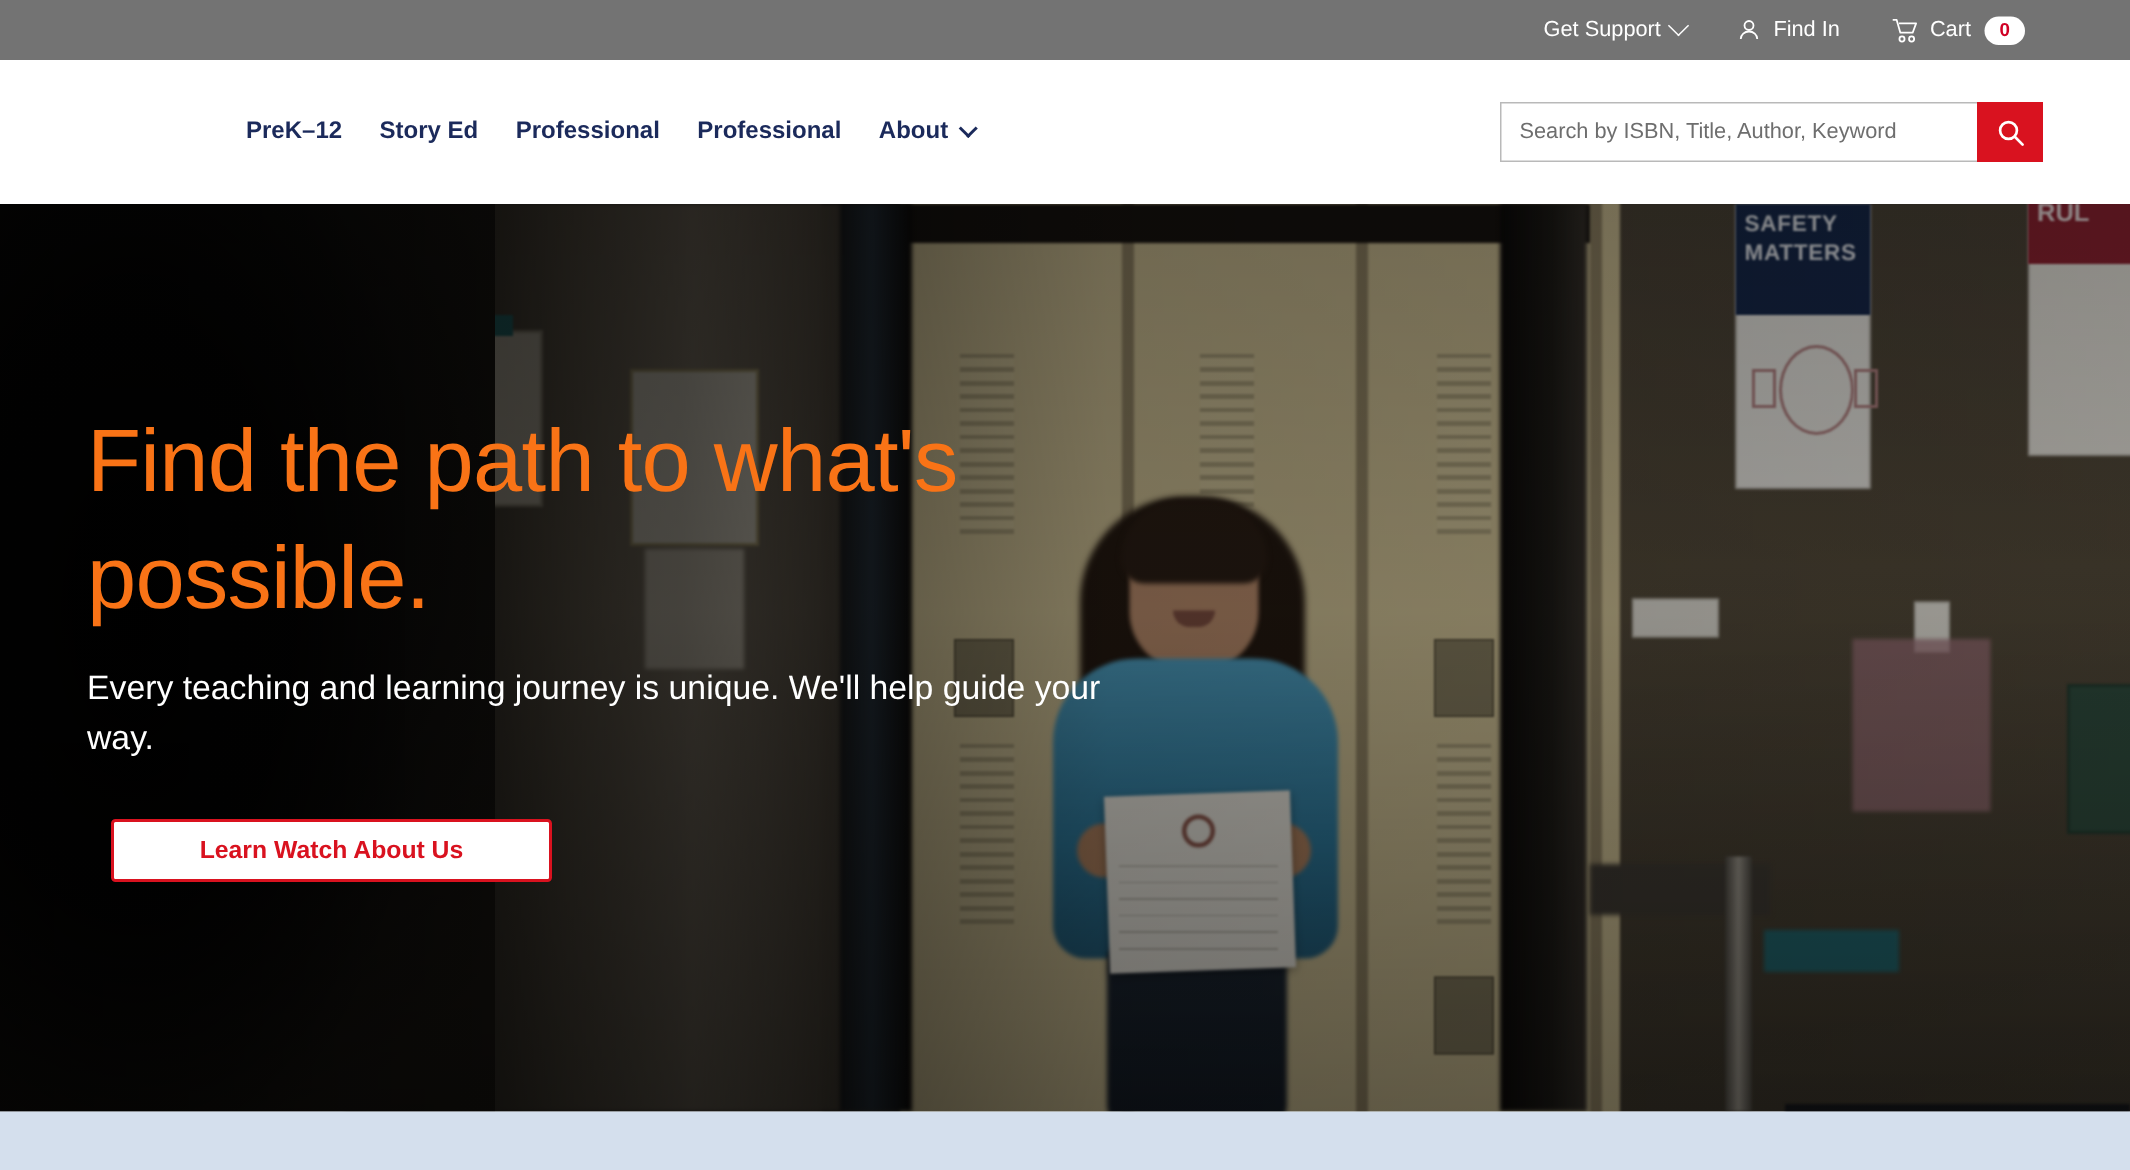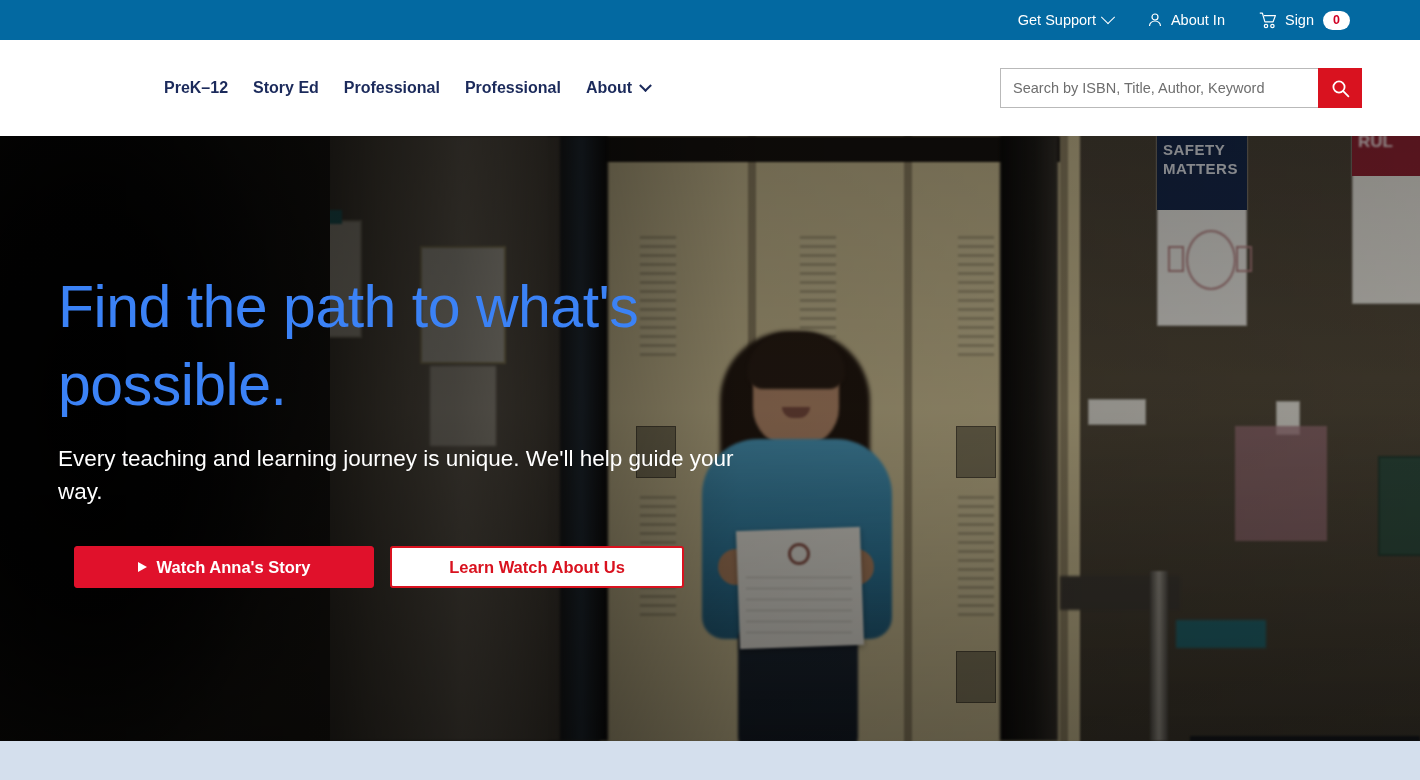--- a/index.html
+++ b/index.html
@@ -10,21 +10,21 @@
     overflow: hidden;
     font-family: "Liberation Sans", sans-serif;
     background: #ffffff;
   }
   .page { position: relative; width: 1420px; height: 780px; }
 
   
   .topbar {
     position: absolute; top: 0; left: 0;
     width: 1420px; height: 40px;
-    background: #0369a1;
+    background: #737373;
     display: flex; align-items: center; justify-content: flex-end;
     padding-right: 70px;
   }
   .topbar-item {
     display: flex; align-items: center;
     color: #ffffff;
     font-size: 14.5px;
     line-height: 1;
     cursor: pointer;
     white-space: nowrap;
@@ -336,21 +336,21 @@
       linear-gradient(90deg, rgba(0,0,0,0.80) 0%, rgba(0,0,0,0.62) 32%, rgba(0,0,0,0.30) 52%, rgba(0,0,0,0.22) 100%),
       linear-gradient(180deg, rgba(0,0,0,0.22) 0%, rgba(0,0,0,0.10) 45%, rgba(0,0,0,0.35) 100%);
   }
 
   .hero-content {
     position: absolute; left: 58px; top: 132px;
     width: 680px;
     z-index: 5;
   }
   .hero-title {
-    color: #3b82f6;
+    color: #f97316;
     font-size: 59px;
     line-height: 78px;
     font-weight: 300;
     letter-spacing: -0.5px;
   }
   .hero-sub {
     color: #ffffff;
     font-size: 22.5px;
     line-height: 33px;
     margin-top: 18px;
@@ -405,30 +405,30 @@
     <div class="topbar-item">
       <span>Get Support</span>
       <span class="chev"></span>
     </div>
 
     <div class="topbar-item">
       <svg class="person-icon" width="16" height="16" viewBox="0 0 16 16">
         <circle cx="8" cy="5" r="3" fill="none" stroke="#ffffff" stroke-width="1.2"></circle>
         <path d="M2.5 14c0-3 2.6-5 5.5-5s5.5 2 5.5 5" fill="none" stroke="#ffffff" stroke-width="1.2"></path>
       </svg>
-      <span>About In</span>
+      <span>Find In</span>
     </div>
 
     <div class="topbar-item">
       <svg class="cart-icon" width="19" height="17" viewBox="0 0 19 17">
         <path d="M0.8 1.2h2.6l2.5 8.6h8.2l2.3-6.2H5.0" fill="none" stroke="#ffffff" stroke-width="1.2" stroke-linejoin="round"></path>
         <circle cx="7" cy="14" r="1.7" fill="none" stroke="#ffffff" stroke-width="1.2"></circle>
         <circle cx="13.4" cy="14" r="1.7" fill="none" stroke="#ffffff" stroke-width="1.2"></circle>
       </svg>
-      <span>Sign</span>
+      <span>Cart</span>
       <span class="cart-badge">0</span>
     </div>
 
   </div>
 
   <div class="header">
 
 
     <div class="nav">
       <div class="nav-item">
@@ -530,24 +530,20 @@
       <div class="shadow-blob"></div>
     </div>
 
     <div class="hero-overlay"></div>
 
     <div class="hero-content">
       <h1 class="hero-title">Find the path to what's possible.</h1>
       <p class="hero-sub">Every teaching and learning journey is unique. We'll help guide your way.</p>
 
       <div class="hero-btns">
-        <div class="btn btn-primary">
-          <span class="play-tri"></span>
-          <span>Watch Anna's Story</span>
-        </div>
         <div class="btn btn-secondary">
           <span>Learn Watch About Us</span>
         </div>
       </div>
     </div>
 
   </div>
 
   <div class="bottom-strip"></div>
 

